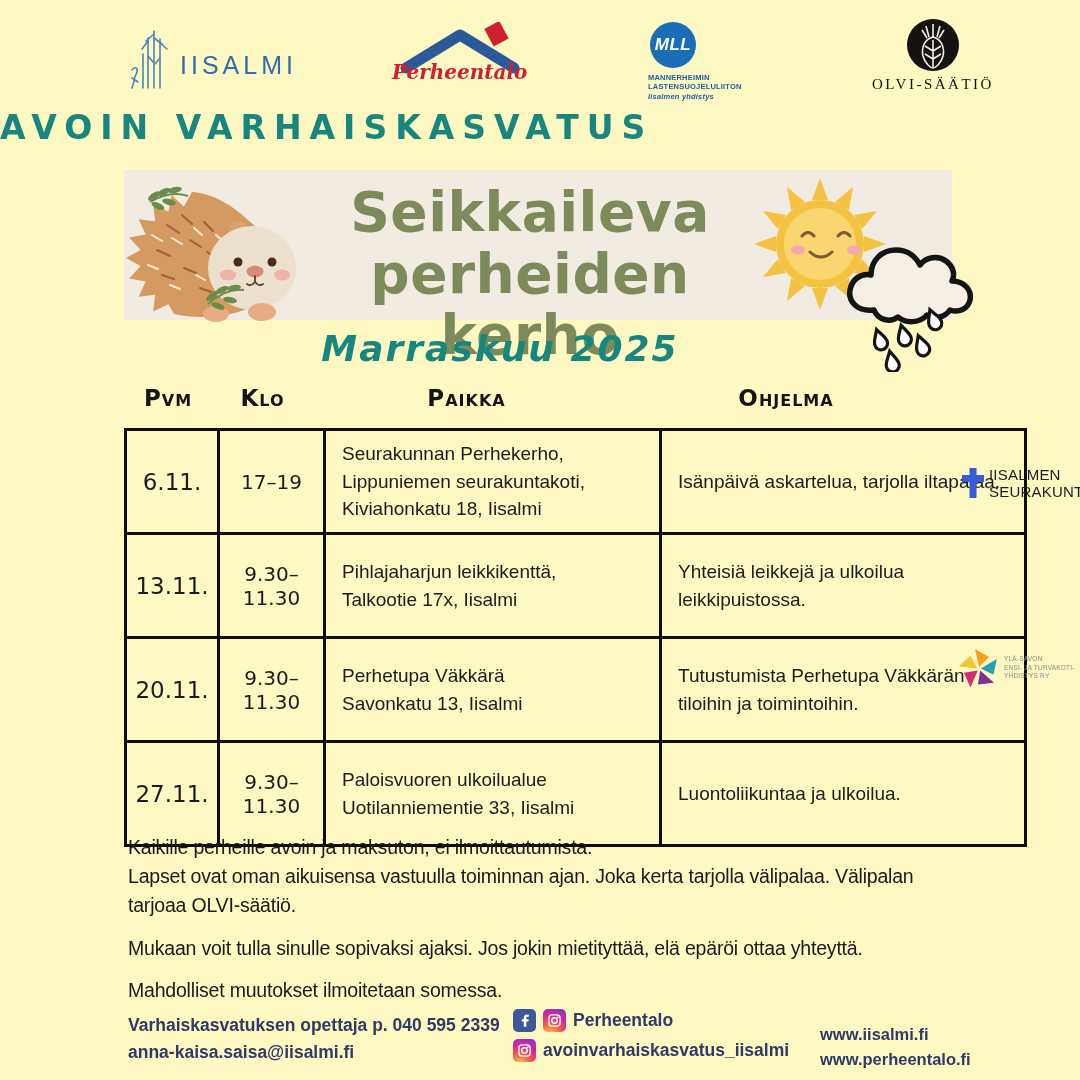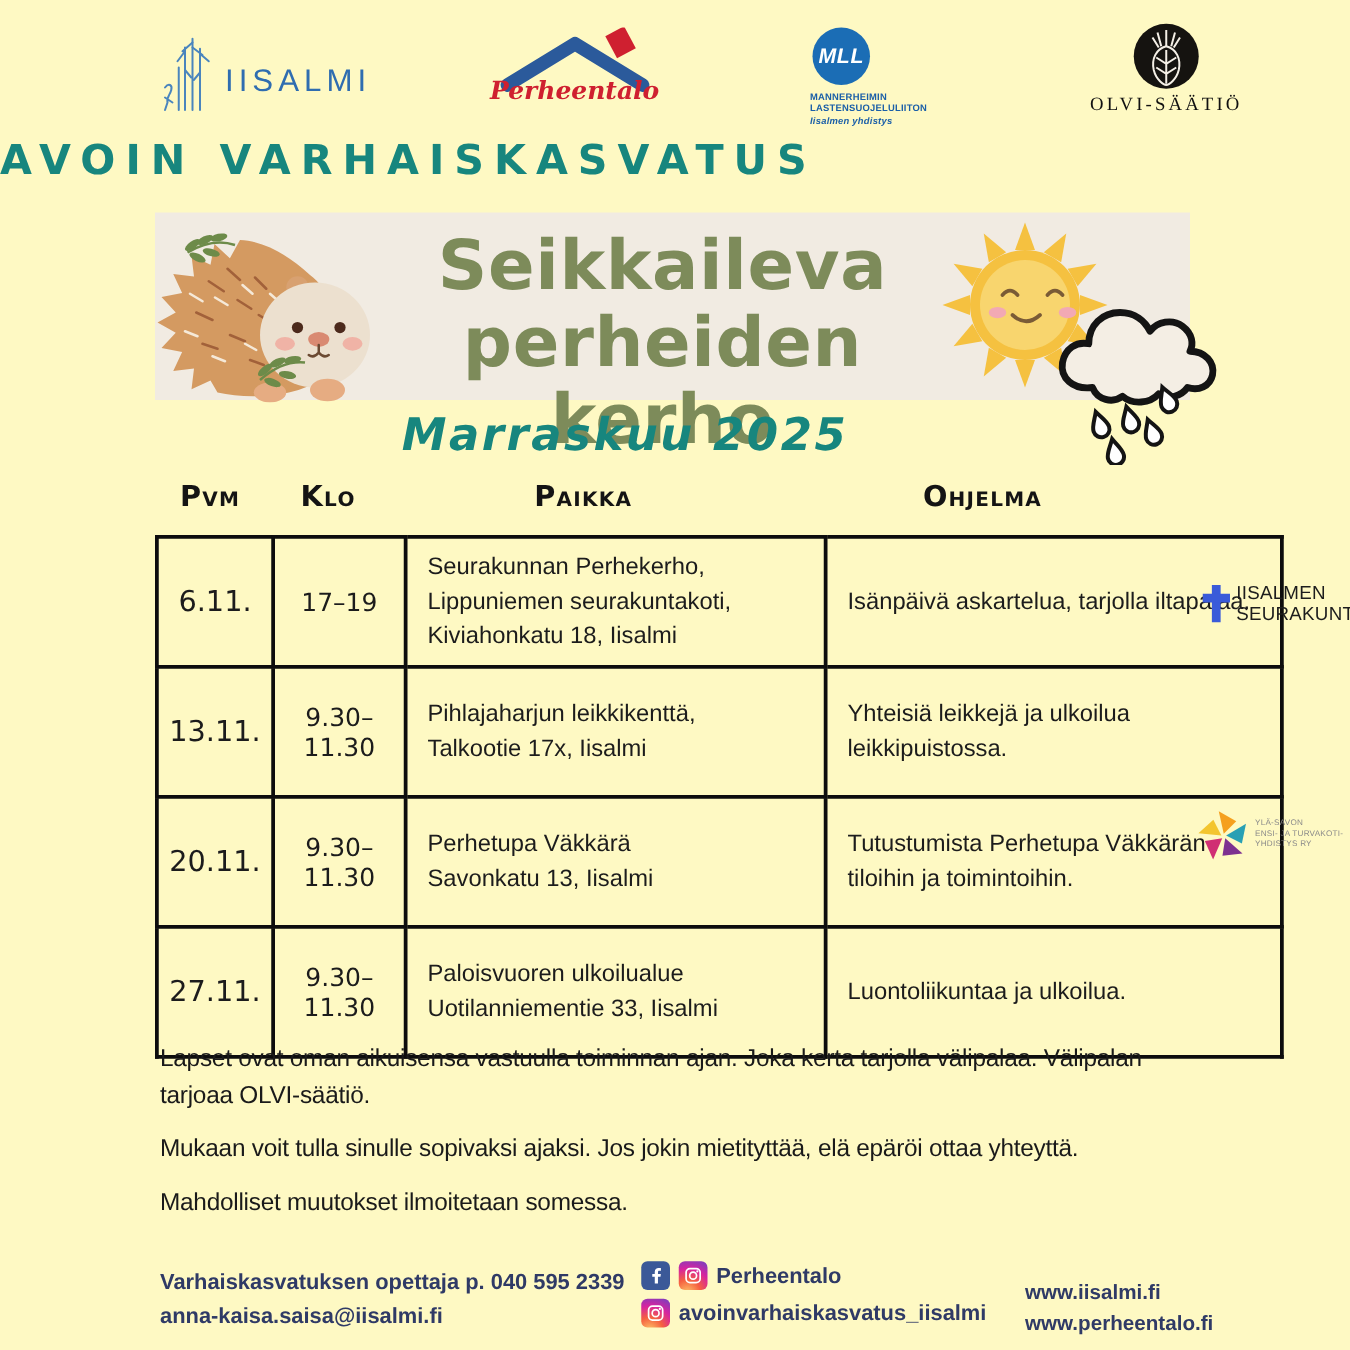--- a/index.html
+++ b/index.html
@@ -266,20 +266,21 @@
       </g>
     </svg>
     <div class="pin-text">
       <div>YLÄ-SAVON</div>
       <div>ENSI- JA TURVAKOTI-</div>
       <div>YHDISTYS RY</div>
     </div>
   </div>
 
   <div class="notes">
+    <p>Kaikille perheille avoin ja maksuton, ei ilmoittautumista.</p>
     <p>Lapset ovat oman aikuisensa vastuulla toiminnan ajan. Joka kerta tarjolla välipalaa. Välipalan tarjoaa OLVI-säätiö.</p>
     <p class="gap">Mukaan voit tulla sinulle sopivaksi ajaksi. Jos jokin mietityttää, elä epäröi ottaa yhteyttä.</p>
     <p class="gap">Mahdolliset muutokset ilmoitetaan somessa.</p>
   </div>
 
   <div class="footer-contact">
     <div>Varhaiskasvatuksen opettaja p. 040 595 2339</div>
     <div>anna-kaisa.saisa@iisalmi.fi</div>
   </div>
 

